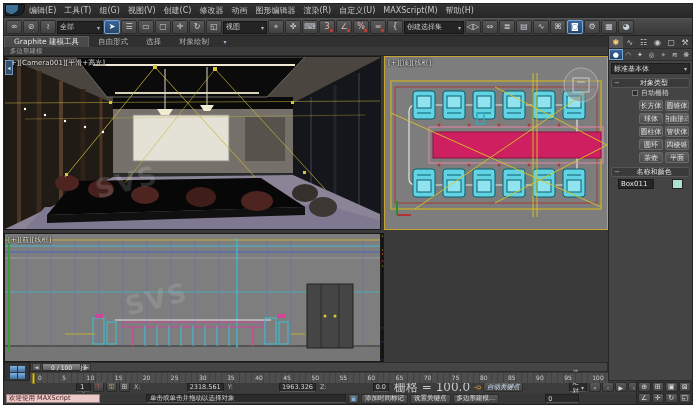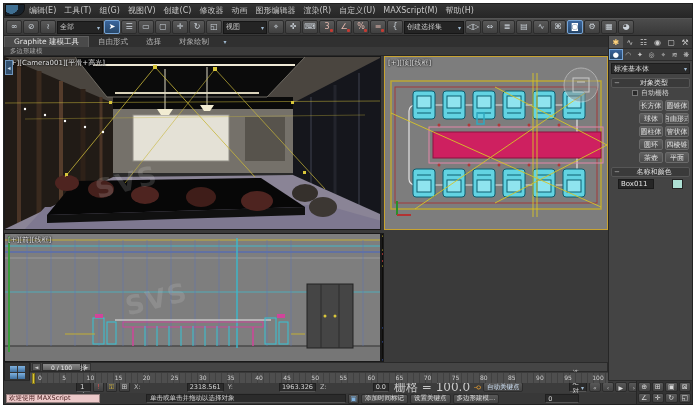--- a/index.html
+++ b/index.html
@@ -93,21 +93,21 @@
   .status-box{width:190px;height:10px;display:flex;align-items:center;padding:0 3px;font-size:7px;}
   .mini-icon{width:11px;height:10px;display:flex;align-items:center;justify-content:center;font-size:7px;
     background:linear-gradient(#565656,#3f3f3f);border:1px solid #2a2a2a;border-radius:1px;flex:0 0 auto;}
   .pin{color:#d05050;} .lock{color:#e4c23a;} .absmode{color:#c9c9c9;}
   .coord-label{font-size:6.5px;color:#bbb;margin-left:2px;}
   .coord-field{width:42px;height:9px;font-size:6.5px;display:flex;align-items:center;justify-content:flex-end;padding:0 2px;}
   .grid-label{font-size:12px;color:#c9c9c9;white-space:nowrap;margin:0 3px;}
   .key-icon{color:#e09a32;font-size:8px;transform:rotate(90deg);width:9px;text-align:center;}
   .sm-btn{height:10px;background:linear-gradient(#585858,#424242);border:1px solid #2c2c2c;border-radius:2px;
     font-size:6.5px;color:#ddd;display:flex;align-items:center;padding:0 3px;white-space:nowrap;}
-  .sm-btn.blue{color:#cfe2f7;}
+  .sm-btn.blue{color:#cfe2f7;font-style:italic;}
   .sel-dd{width:52px;height:10px;font-size:6.5px;display:flex;align-items:center;justify-content:space-between;padding:0 2px;}
   .transport{display:flex;gap:1px;}
   .tr-btn{width:12px;height:10px;background:linear-gradient(#585858,#424242);border:1px solid #2c2c2c;
     border-radius:2px;color:#d8d8d8;font-size:6px;display:flex;align-items:center;justify-content:center;}
   .listener{width:94px;height:9px;background:#ecc9c9;border:1px solid #97807f;color:#4a2020;
     font-size:6.5px;display:flex;align-items:center;padding:0 2px;white-space:nowrap;overflow:hidden;}
   .prompt-box{width:200px;height:9px;display:flex;align-items:center;padding:0 3px;font-size:6.5px;}
   .cube-icon{color:#7fb2e0;}
   .frame-field{width:34px;height:9px;font-size:6.5px;display:flex;align-items:center;padding:0 2px;}
   .nav-cluster{width:56px;display:grid;grid-template-columns:repeat(4,1fr);grid-template-rows:1fr 1fr;

